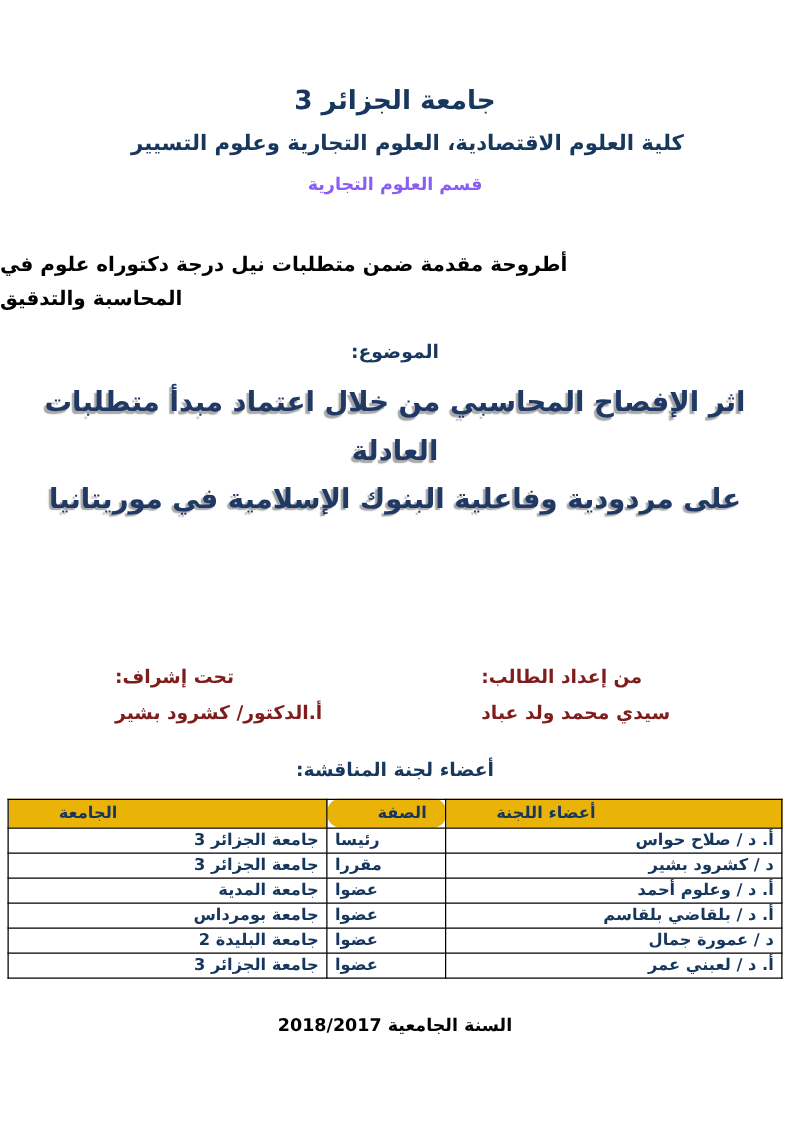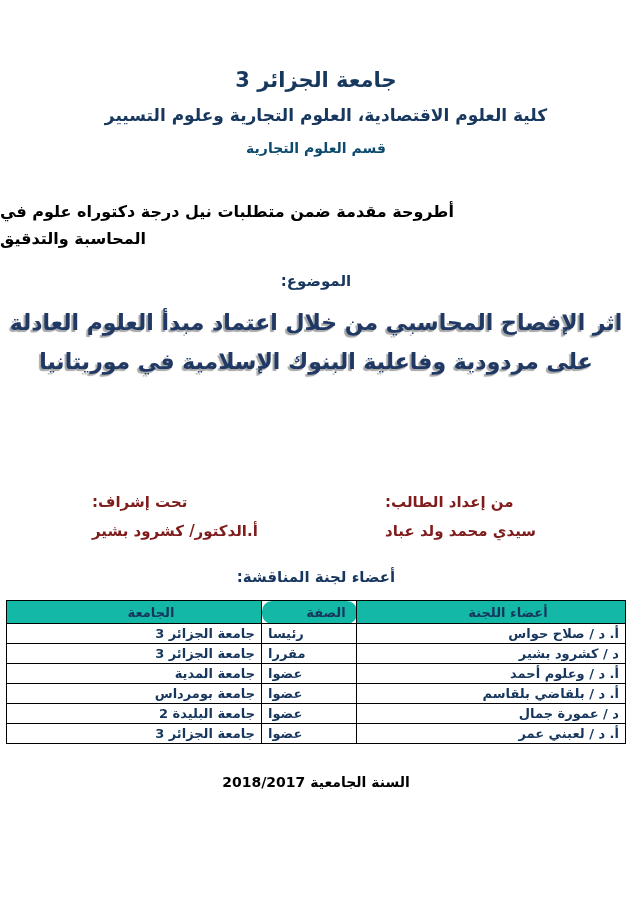--- a/index.html
+++ b/index.html
@@ -21,21 +21,21 @@
     margin-bottom: 13px;
   }
   .faculty {
     color: #17375E;
     font-size: 17px;
     font-weight: bold;
     margin-bottom: 15px;
     padding-left: 20px;
   }
   .department {
-    color: #0c4a6e;
+    color: #8b5cf6;
     font-size: 14px;
     font-weight: bold;
   }
   .statement {
     margin-top: 42px;
     text-align: left;
     font-weight: bold;
     font-size: 16px;
     color: #000000;
     line-height: 1.7;
@@ -83,23 +83,23 @@
     border: 1px solid #000000;
   }
   table.committee th, table.committee td {
     border: 1px solid #000000;
     color: #17365D;
     font-weight: bold;
     font-size: 13px;
     padding: 1px 6px;
   }
   table.committee th {
-    background: #14b8a6;
+    background: #eab308;
     height: 20px;
-    text-align: center;
+    text-align: left;
     padding-left: 40px;
   }
   table.committee td { height: 17px; }
   td.member { width: 222px; text-align: right; }
   td.role { width: 48px; text-align: left; }
   td.university-cell { width: 208px; text-align: right; }
   th.h-member { width: 222px; }
   th.h-role { width: 48px; border-radius: 10px; }
   th.h-university { width: 208px; }
   .year {
@@ -122,21 +122,21 @@
   </div>
 
   <div class="statement">
     <div>أطروحة مقدمة ضمن متطلبات نيل درجة دكتوراه علوم في</div>
     <div>المحاسبة والتدقيق</div>
   </div>
 
   <div class="subject">الموضوع:</div>
 
   <div class="thesis-title">
-    <div>اثر الإفصاح المحاسبي من خلال اعتماد مبدأ العلوم العادلة</div>
+    <div>اثر الإفصاح المحاسبي من خلال اعتماد مبدأ متطلبات العادلة</div>
     <div>على مردودية وفاعلية البنوك الإسلامية في موريتانيا</div>
   </div>
 
   <div class="people">
     <div class="person">
       <div class="label">من إعداد الطالب:</div>
       <div>سيدي محمد ولد عباد</div>
     </div>
     <div class="person">
       <div class="label">تحت إشراف:</div>

